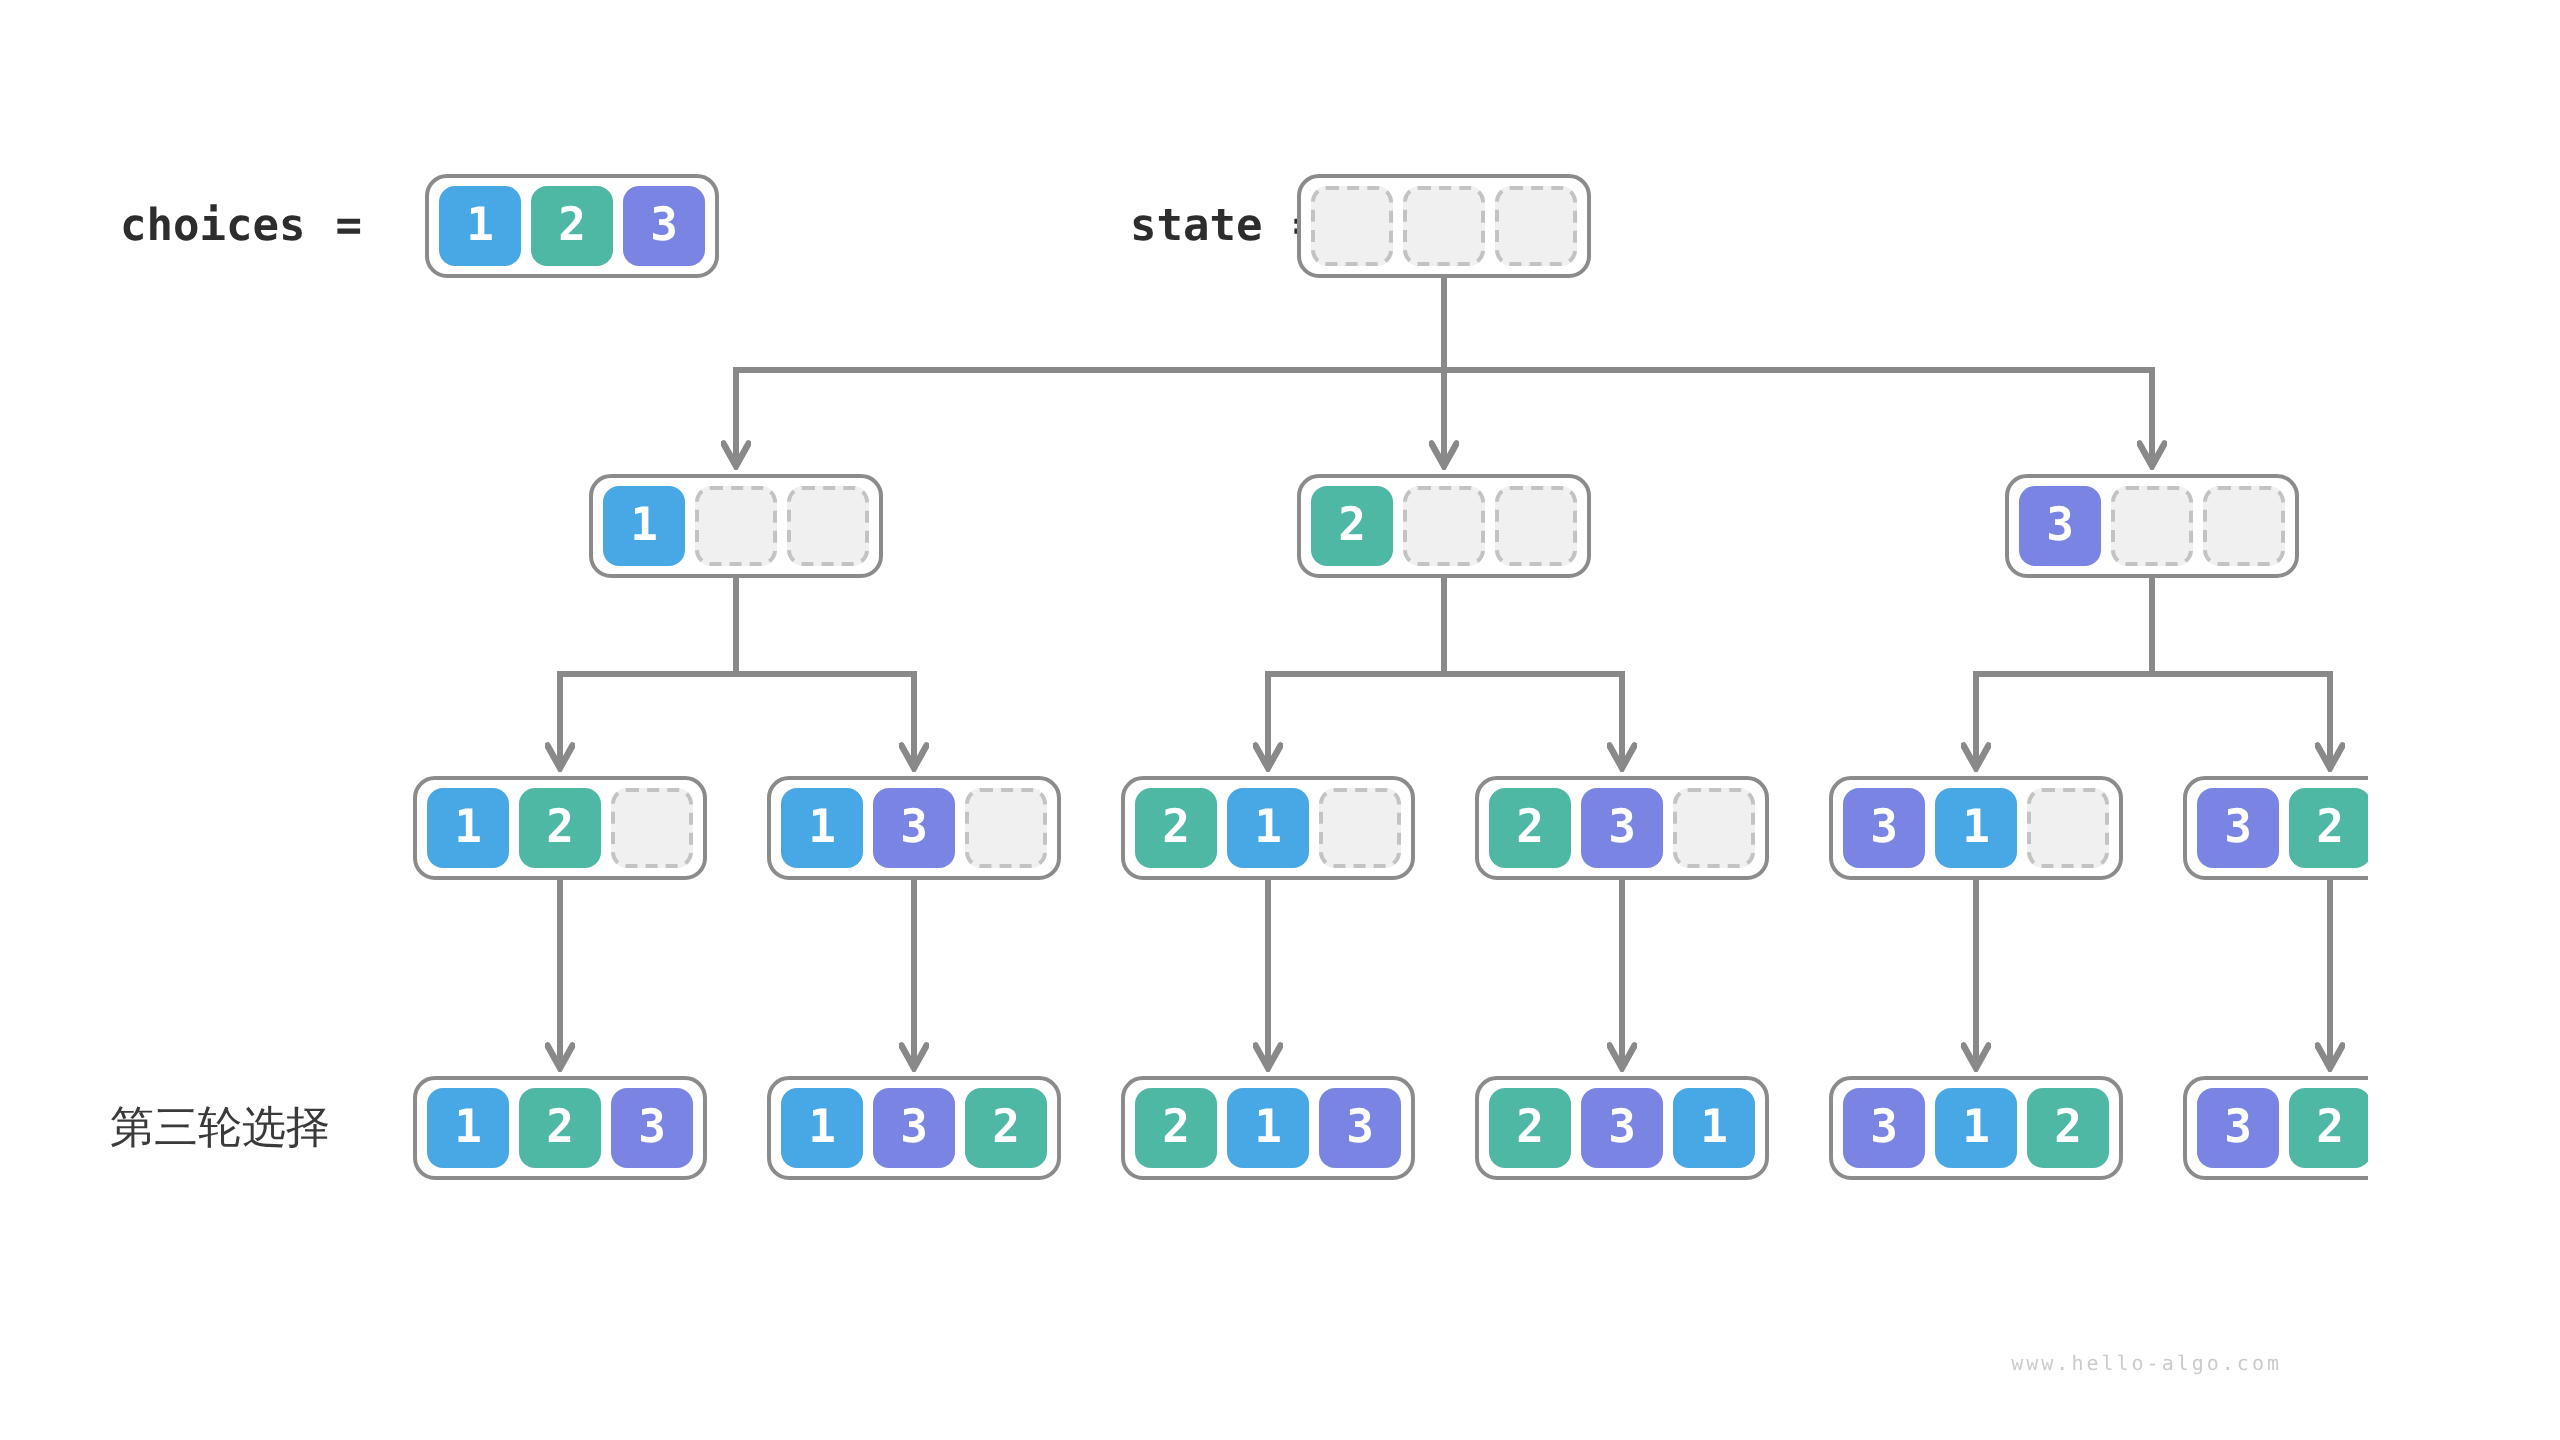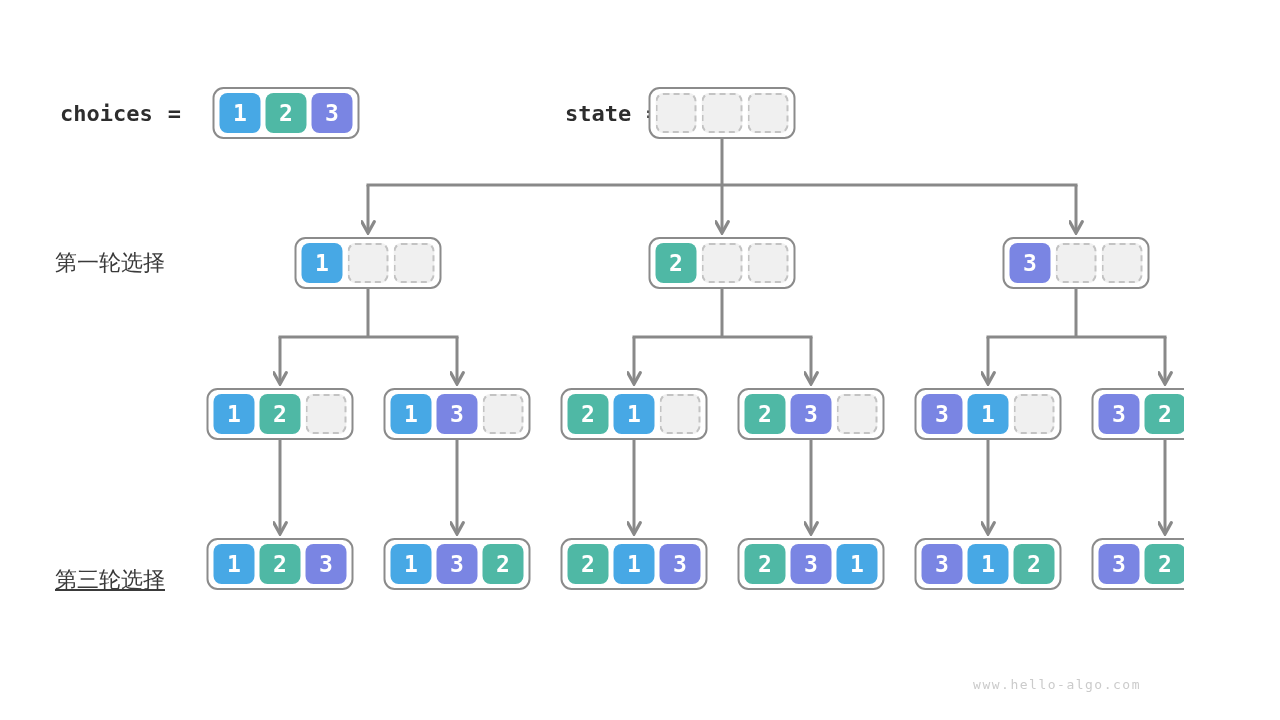--- a/index.html
+++ b/index.html
@@ -67,35 +67,35 @@
     height: 52px;
     display: flex;
     align-items: center;
     font-size: 22px;
     font-weight: 500;
     color: #3a3a3a;
     white-space: nowrap;
   }
   #row-label-1 { top: 237px; }
   #row-label-2 { top: 388px; }
-  #row-label-3 { top: 554px; text-decoration: underline; }
+  #row-label-3 { top: 538px; }
 
   #edges {
     position: absolute;
     left: 0; top: 0;
     width: 1280px;
     height: 720px;
     pointer-events: none;
   }
   .watermark {
     position: absolute;
     right: 43px;
     top: 677px;
     font-family: "DejaVu Sans Mono", "Liberation Mono", monospace;
-    font-size: 13px;
+    font-size: 10px;
     letter-spacing: 1.5px;
     color: #cbcbcb;
   }
 </style>
 </head>
 <body>
 
 <div class="canvas" id="canvas">
 
   <div class="kw" id="choices-kw">
@@ -134,21 +134,20 @@
         <line x1="1165" y1="337" x2="1165" y2="384" marker-end="url(#arr)"></line>
         <line x1="280" y1="440" x2="280" y2="534" marker-end="url(#arr)"></line>
         <line x1="457" y1="440" x2="457" y2="534" marker-end="url(#arr)"></line>
         <line x1="634" y1="440" x2="634" y2="534" marker-end="url(#arr)"></line>
         <line x1="811" y1="440" x2="811" y2="534" marker-end="url(#arr)"></line>
         <line x1="988" y1="440" x2="988" y2="534" marker-end="url(#arr)"></line>
         <line x1="1165" y1="440" x2="1165" y2="534" marker-end="url(#arr)"></line>
       </g>
     </svg>
 
-  <div class="row-label" id="row-label-1">第一轮选择</div>
   <div class="row-label" id="row-label-3">第三轮选择</div>
 
   <div class="watermark">www.hello-algo.com</div>
 <div class="abox" style="left: 286px; top: 87px;">
       <div class="cell v1">1</div>
       <div class="cell v2">2</div>
       <div class="cell v3">3</div>
     </div>
     <div class="abox" style="left: 722px; top: 87px;">
       <div class="cell empty"></div>

